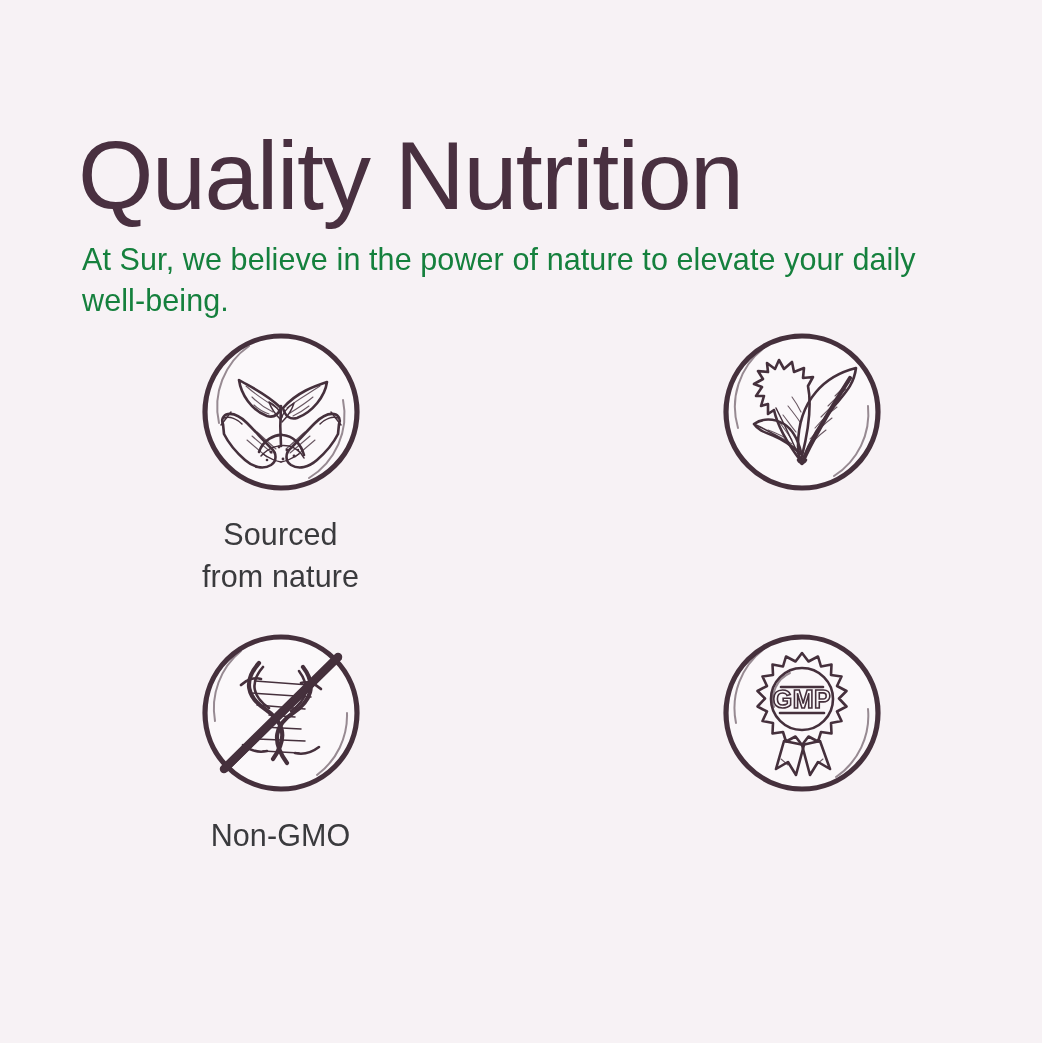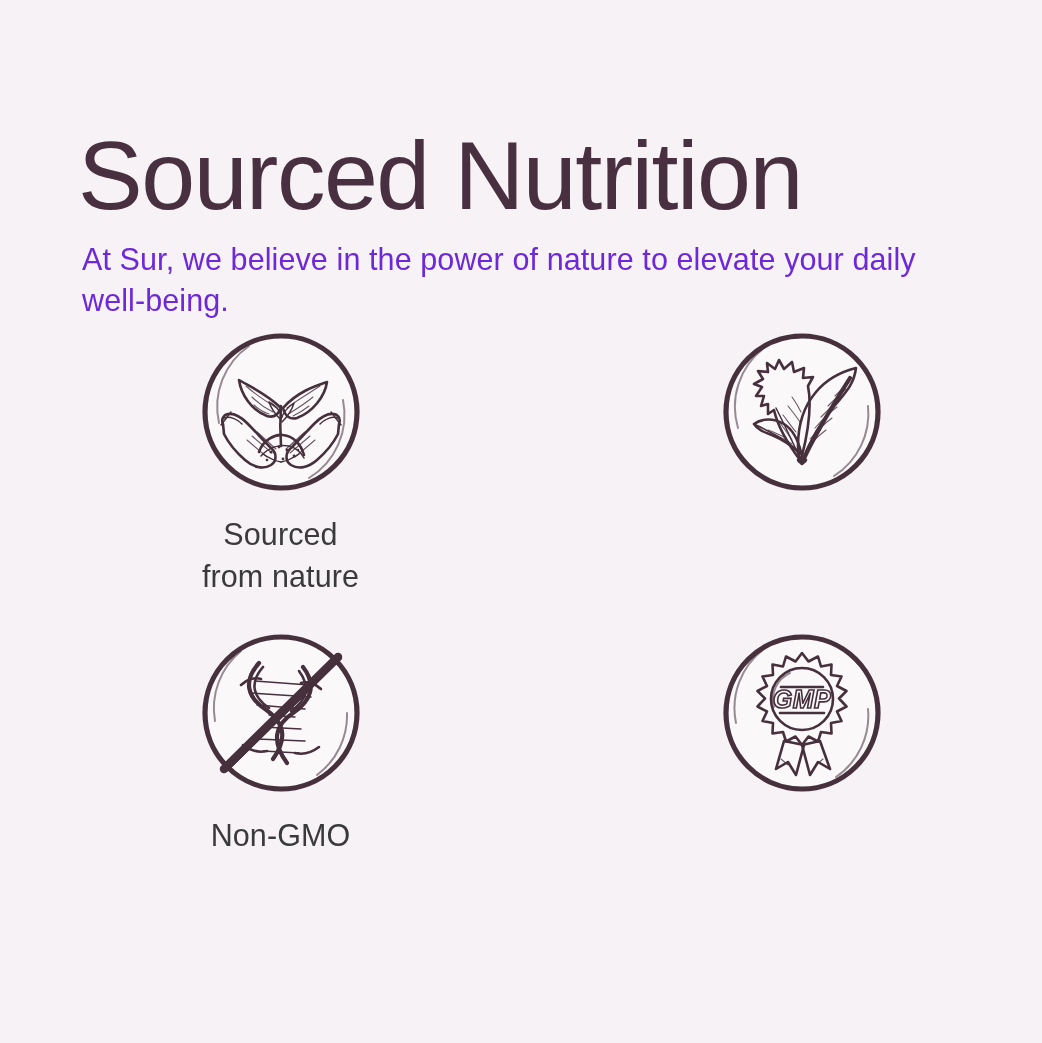--- a/index.html
+++ b/index.html
@@ -35,21 +35,21 @@
   }
 
   .subhead {
     position: absolute;
     left: 82px;
     top: 208px;
     width: 870px;
     font-size: 30.5px;
     line-height: 41px;
     font-weight: 400;
-    color: #6d28d9;
+    color: #15803d;
     letter-spacing: 0.1px;
   }
 
   .features {
     position: absolute;
     left: 0;
     top: 328px;
     width: 1042px;
     display: grid;
     grid-template-columns: 1fr 1fr;
@@ -61,21 +61,20 @@
   .feature {
     display: flex;
     flex-direction: column;
     align-items: center;
   }
 
   .feature-icon {
     width: 168px;
     height: 168px;
     display: block;
-    font-style: italic;
   }
 
   .feature-icon svg {
     display: block;
     width: 168px;
     height: 168px;
   }
 
   .feature-label {
     margin-top: 17px;
@@ -123,21 +122,21 @@
   .hair {
     stroke-width: 1.1;
     opacity: 0.8;
   }
 </style>
 </head>
 <body>
 
 <div id="page">
 
-  <h1 class="headline">Sourced Nutrition</h1>
+  <h1 class="headline">Quality Nutrition</h1>
 
   <p class="subhead">At Sur, we believe in the power of nature to elevate your daily well-being.</p>
 
   <div class="features">
 
     <div class="feature">
       <span class="feature-icon">
         <svg viewBox="0 0 168 168" xmlns="http://www.w3.org/2000/svg">
           <circle class="ring-outer" cx="84" cy="84" r="76"></circle>
           <path class="ring-sketch" d="M22 95 A 74 74 0 0 1 52 18"></path>

